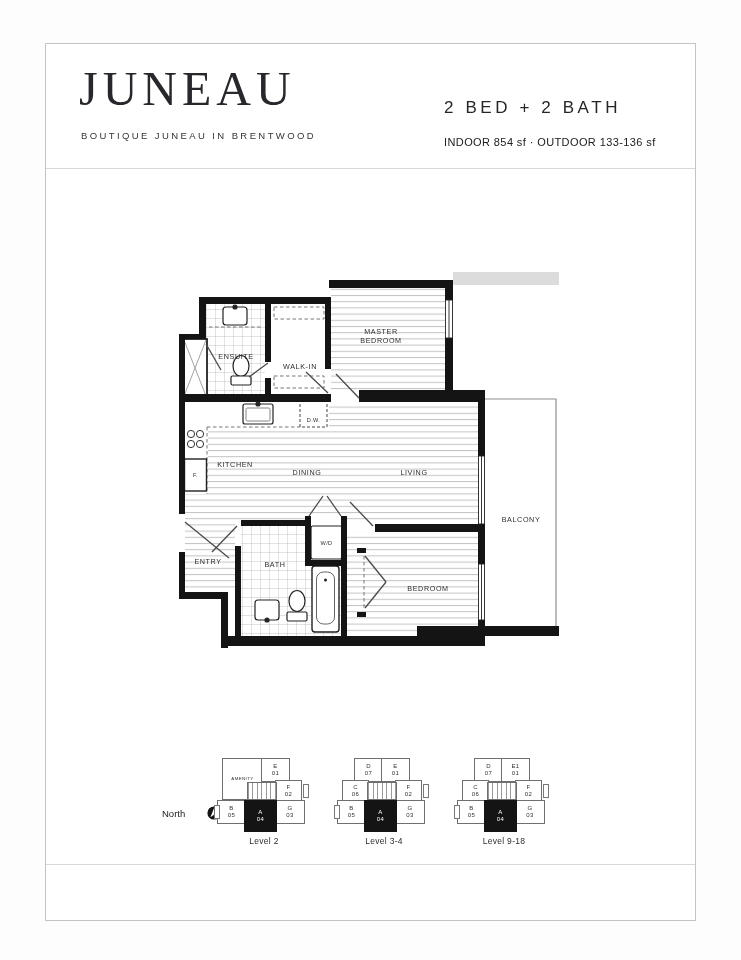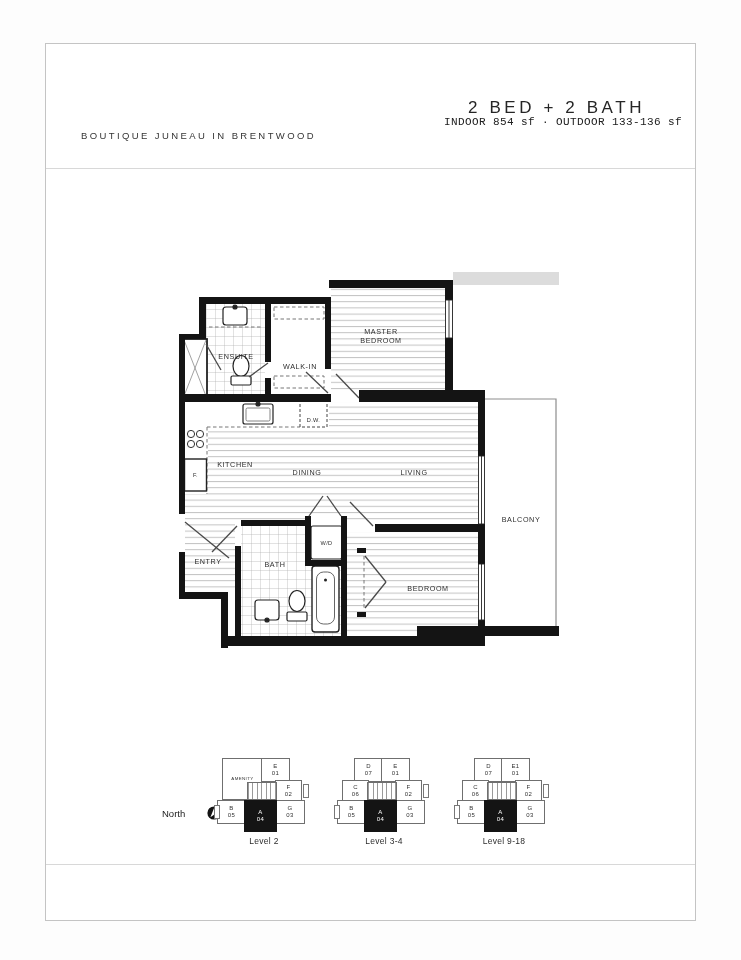--- a/index.html
+++ b/index.html
@@ -21,25 +21,25 @@
   .tagline{
     position:absolute;left:35px;top:86px;
     font-size:9.5px;letter-spacing:2.4px;color:#353535;
   }
   .plan-title{
     position:absolute;left:398px;top:26px;
     font-size:17px;letter-spacing:3.6px;color:#262626;white-space:nowrap;
   }
   .plan-subtitle{
     position:absolute;left:398px;top:54px;
-    font-size:17px;letter-spacing:3.6px;color:#262626;white-space:nowrap;margin-left:24px;
+    font-size:17px;letter-spacing:3.6px;color:#262626;white-space:nowrap;
   }
   .plan-area{
-    position:absolute;left:398px;top:72px;
-    font-size:11px;letter-spacing:.4px;color:#202020;white-space:nowrap;font-family:Liberation Mono, monospace;
+    position:absolute;left:398px;top:92px;
+    font-size:11px;letter-spacing:.4px;color:#202020;white-space:nowrap;
   }
   .hdiv{position:absolute;left:0;width:649px;height:0;border-top:1px solid #d8d8d8;}
   .hdiv.one{top:124px;}
   .hdiv.two{top:820px;}
   .disclaimer{
     position:absolute;left:30px;top:836px;
     font-size:9.5px;letter-spacing:.2px;color:#3c3c3c;
   }
   
   .plan-wrap{position:absolute;left:133px;top:220px;width:382px;height:394px;}
@@ -67,20 +67,21 @@
   .kp .lvl{
     position:absolute;left:0;bottom:0;width:100%;text-align:center;
     font-size:8.5px;color:#2c2c2c;letter-spacing:.3px;
   }
 </style>
 </head>
 <body>
 
 <div class="card">
 
+  <div class="logo">JUNEAU</div>
   <div class="tagline">BOUTIQUE JUNEAU IN BRENTWOOD</div>
   <div class="plan-subtitle">2 BED + 2 BATH</div>
   <div class="plan-area">INDOOR 854 sf · OUTDOOR 133-136 sf</div>
   <div class="hdiv one"></div>
 
   <div class="plan-wrap">
     <svg width="382" height="394" viewBox="0 0 382 394" xmlns="http://www.w3.org/2000/svg">
       <defs>
         <pattern id="hw" width="8" height="6.2" patternUnits="userSpaceOnUse">
           <rect width="8" height="6.2" fill="#ffffff"></rect>

